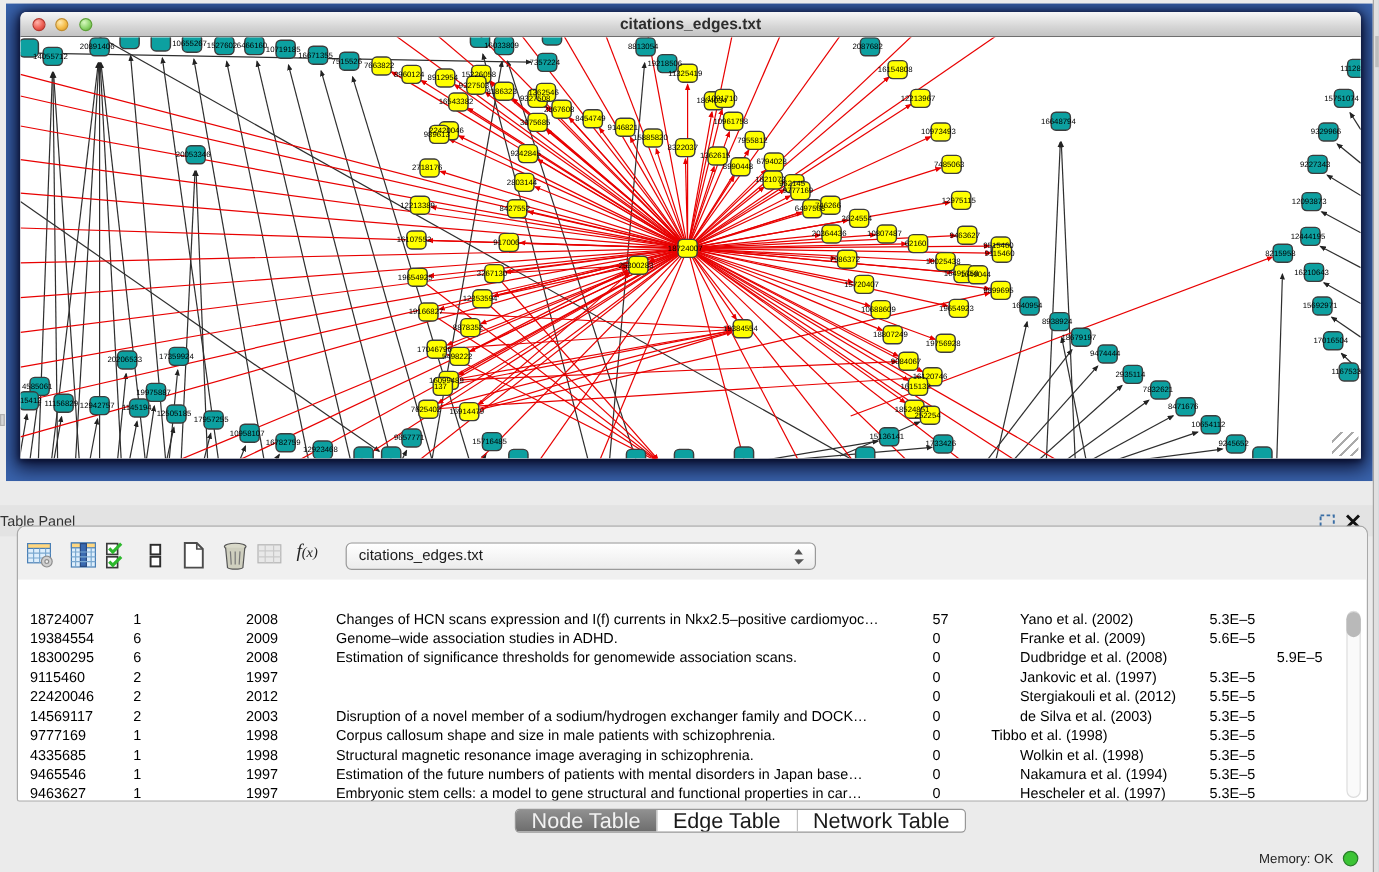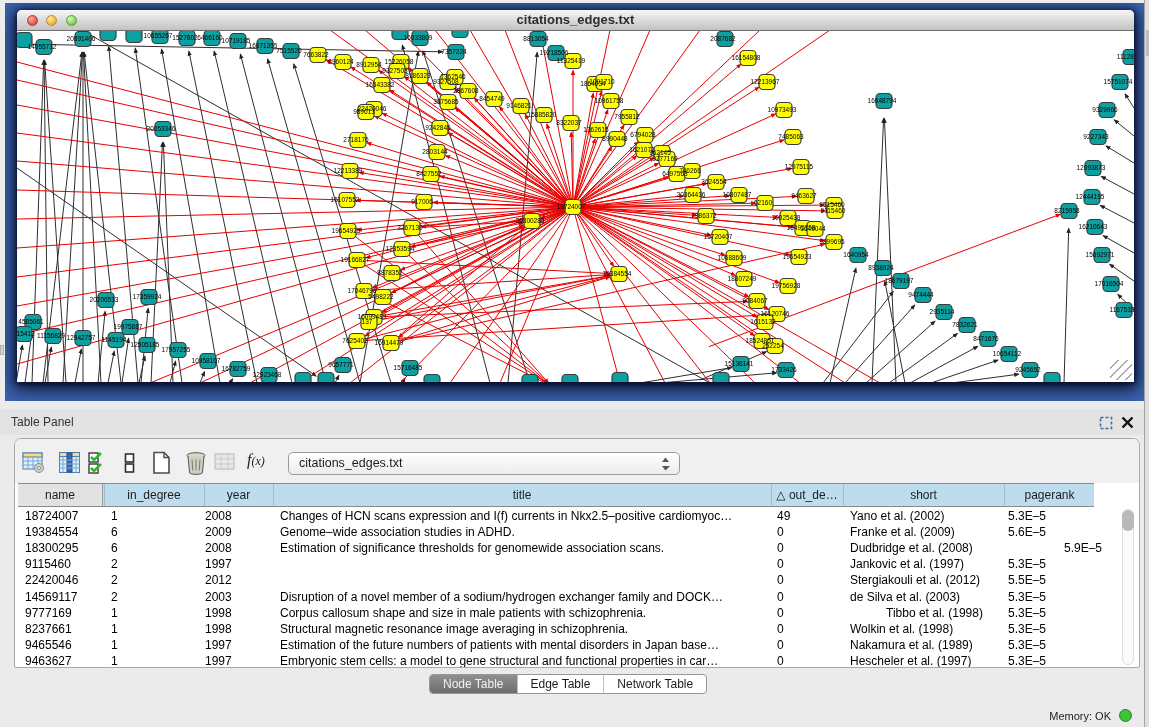--- a/index.html
+++ b/index.html
@@ -8,32 +8,32 @@
 #frame{position:absolute;left:12px;top:7px;width:1117px;height:372px;border-radius:5px 5px 0 0;
  box-shadow:0 4px 16px 4px rgba(0,0,25,.8), 0 1px 5px 1px rgba(0,0,30,.65);background:#fff}
 #titlebar{position:absolute;left:0;top:0;width:100%;height:21px;border-radius:5px 5px 0 0;
  background:linear-gradient(#f7f7f7,#d6d6d6 60%,#c3c3c3);border-bottom:1px solid #6e6e6e;
  text-align:center;font-size:13px;font-weight:bold;color:#2d2d2d;line-height:20px}
 .tl{position:absolute;top:5px;width:11px;height:11px;border-radius:50%}
 #canvas{position:absolute;left:0;top:21px;width:1117px;height:351px;background:#fff;overflow:hidden}
 #grip{position:absolute;right:2px;bottom:2px;width:22px;height:20px;
  background:repeating-linear-gradient(135deg,transparent 0 5px,#aaa 5px 6.5px)}
 #tablepanel{position:absolute;left:0;top:401px;width:1145px;height:326px;background:#ebebeb}
-#tphead{position:absolute;left:0;top:8px;width:100%;height:26px;background:#e3e3e3;
- font-size:12px;color:#333;line-height:26px;padding-left:11px}
+#tphead{position:absolute;left:0;top:20px;width:100%;height:26px;background:#e3e3e3;
+ font-size:12px;color:#333;line-height:26px;}
 #tpbox{position:absolute;left:14px;top:37px;width:1126px;height:230px;background:#fff;
  border:1px solid #a9a9a9;border-radius:7px 7px 2px 2px;overflow:hidden}
 #toolbar{position:absolute;left:0;top:0;width:100%;height:44px;background:#f0f0f0}
 #thead{position:absolute;left:3px;top:44px;width:1076px;height:24px;background:#bdddee;
  border-top:1px solid #8a8a8a;border-bottom:1px solid #8a8a8a;font-size:12px;color:#1c1c1c}
 #thead .hc{position:absolute;top:0;height:100%;border-left:1px solid #9dbccd;text-align:center;line-height:23px}
 .row{position:absolute;left:3px;width:1090px;height:16px;font-size:12px;color:#000;line-height:16px}
 .row span{position:absolute;top:0;white-space:nowrap}
 #tabs{position:absolute;left:429px;top:273px;height:20px;border:1px solid #979797;border-radius:4px;
- background:#fff;font-size:12px;color:#1a1a1a;display:flex;overflow:hidden}
+ background:#fff;font-size:18px;color:#1a1a1a;display:flex;overflow:hidden}
 #tabs div{padding:0 13px;line-height:19px}
 #tabs .sel{background:linear-gradient(#909090,#6d6d6d);color:#f2f2f2}
 #combo{position:absolute;left:273px;top:13px;width:392px;height:23px;border:1px solid #9a9a9a;border-radius:5px;
  background:linear-gradient(#ffffff,#ececec);font-size:12.5px;color:#1a1a1a;line-height:21px;padding-left:10px}
 .icn{position:absolute;top:12px}
 #rightstrip{position:absolute;left:1144px;top:0;width:5px;height:727px;background:#e0e0e0;border-left:1px solid #a5a5a5}
 </style></head>
 <body>
 <div id="desktop">
   <div id="frame">
@@ -586,35 +586,26 @@
         <path d="M1 8h19M1 13h19M7 3v15M14 3v15" stroke="#c9c9c9"></path>
       </svg>
       <div style="position:absolute;left:232px;top:12px;font-family:'Liberation Serif',serif;font-style:italic;font-size:16px;color:#222">f<span style="font-size:12px">(x)</span></div>
       <div id="combo">citations_edges.txt
         <svg width="9" height="14" style="position:absolute;right:9px;top:4px" viewBox="0 0 9 14">
             <path d="M4.5 0.5L8 5H1z" fill="#555"></path>
             <path d="M4.5 13.5L1 9h8z" fill="#555"></path>
           </svg>
       </div>
     </div>
-    <div id="thead">
-      <div class="hc" style="left:0;width:85px;border-left:none;background:#e2e2e2;border-right:1px solid #9a9a9a">name</div>
-      <div class="hc" style="left:86px;width:99px">in_degree</div>
-      <div class="hc" style="left:186px;width:68px">year</div>
-      <div class="hc" style="left:255px;width:497px">title</div>
-      <div class="hc" style="left:753px;width:71px">△ out_de…</div>
-      <div class="hc" style="left:825px;width:160px">short</div>
-      <div class="hc" style="left:986px;width:90px">pagerank</div>
-    </div>
     <div class="row" style="top:69px">
         <span style="left:7px">18724007</span>
         <span style="left:93px">1</span>
         <span style="left:187px">2008</span>
         <span style="left:262px">Changes of HCN scans expression and I(f) currents in Nkx2.5–positive cardiomyoc…</span>
-        <span style="left:759px">49</span>
+        <span style="left:759px">57</span>
         <span style="left:832px">Yano et al. (2002)</span>
         <span style="left:990px">5.3E–5</span>
       </div>
 <div class="row" style="top:85px">
         <span style="left:7px">19384554</span>
         <span style="left:93px">6</span>
         <span style="left:187px">2009</span>
         <span style="left:262px">Genome–wide association studies in ADHD.</span>
         <span style="left:759px">0</span>
         <span style="left:832px">Franke et al. (2009)</span>
@@ -653,39 +644,39 @@
         <span style="left:759px">0</span>
         <span style="left:832px">de Silva et al. (2003)</span>
         <span style="left:990px">5.3E–5</span>
       </div>
 <div class="row" style="top:166px">
         <span style="left:7px">9777169</span>
         <span style="left:93px">1</span>
         <span style="left:187px">1998</span>
         <span style="left:262px">Corpus callosum shape and size in male patients with schizophrenia.</span>
         <span style="left:759px">0</span>
-        <span style="left:868px">Tibbo et al. (1998)</span>
+        <span style="left:808px">Tibbo et al. (1998)</span>
         <span style="left:990px">5.3E–5</span>
       </div>
 <div class="row" style="top:182px">
-        <span style="left:7px">8237661</span>
+        <span style="left:7px">4335685</span>
         <span style="left:93px">1</span>
         <span style="left:187px">1998</span>
         <span style="left:262px">Structural magnetic resonance image averaging in schizophrenia.</span>
         <span style="left:759px">0</span>
         <span style="left:832px">Wolkin et al. (1998)</span>
         <span style="left:990px">5.3E–5</span>
       </div>
 <div class="row" style="top:198px">
         <span style="left:7px">9465546</span>
         <span style="left:93px">1</span>
         <span style="left:187px">1997</span>
         <span style="left:262px">Estimation of the future numbers of patients with mental disorders in Japan base…</span>
         <span style="left:759px">0</span>
-        <span style="left:832px">Nakamura et al. (1989)</span>
+        <span style="left:832px">Nakamura et al. (1994)</span>
         <span style="left:990px">5.3E–5</span>
       </div>
 <div class="row" style="top:214px">
         <span style="left:7px">9463627</span>
         <span style="left:93px">1</span>
         <span style="left:187px">1997</span>
         <span style="left:262px">Embryonic stem cells: a model to gene structural and functional properties in car…</span>
         <span style="left:759px">0</span>
         <span style="left:832px">Hescheler et al. (1997)</span>
         <span style="left:990px">5.3E–5</span>

